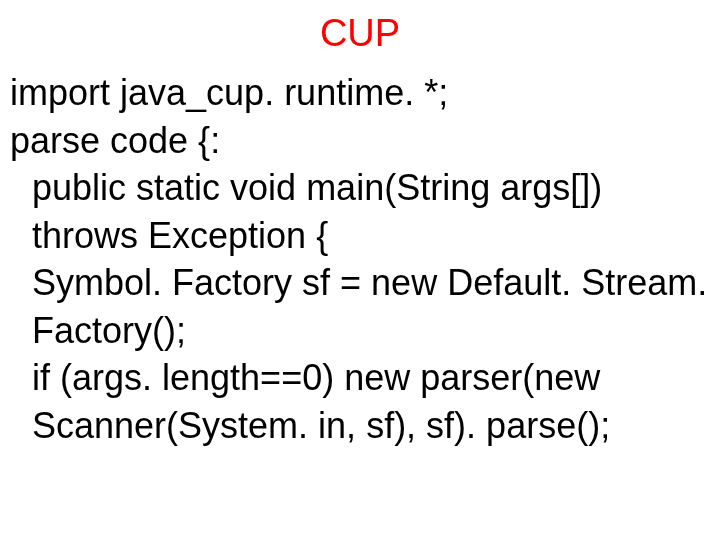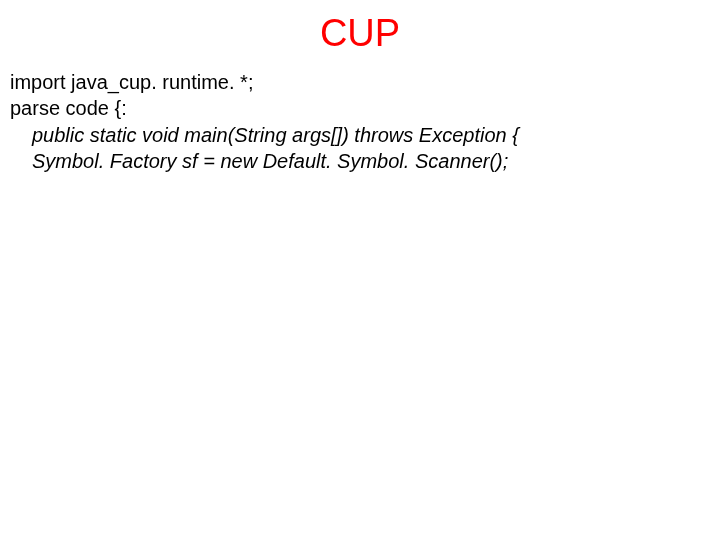--- a/index.html
+++ b/index.html
@@ -13,29 +13,30 @@
   }
   .title {
     color: #ff0000;
     font-size: 38px;
     text-align: center;
     margin-bottom: 14px;
     font-weight: normal;
   }
   .code {
     color: #000000;
-    font-size: 20px;
+    font-size: 36px;
     line-height: 1.32;
   }
   .line { display: block; }
-  .indent1 { padding-left: 22px; font-style: italic; }
+  .indent1 { padding-left: 22px; }
 </style>
 </head>
 <body>
 
 <div class="title">CUP</div>
 
 <div class="code">
   <span class="line">import java_cup. runtime. *;</span>
   <span class="line">parse code {:</span>
   <span class="line indent1">public static void main(String args[]) throws Exception {</span>
-  <span class="line indent1"> Symbol. Factory sf = new Default. Symbol. Scanner();</span>
+  <span class="line indent1"> Symbol. Factory sf = new Default. Stream. Factory();</span>
+  <span class="line indent1"> if (args. length==0) new parser(new Scanner(System. in, sf), sf). parse();</span>
 </div>
 
 </body></html>

